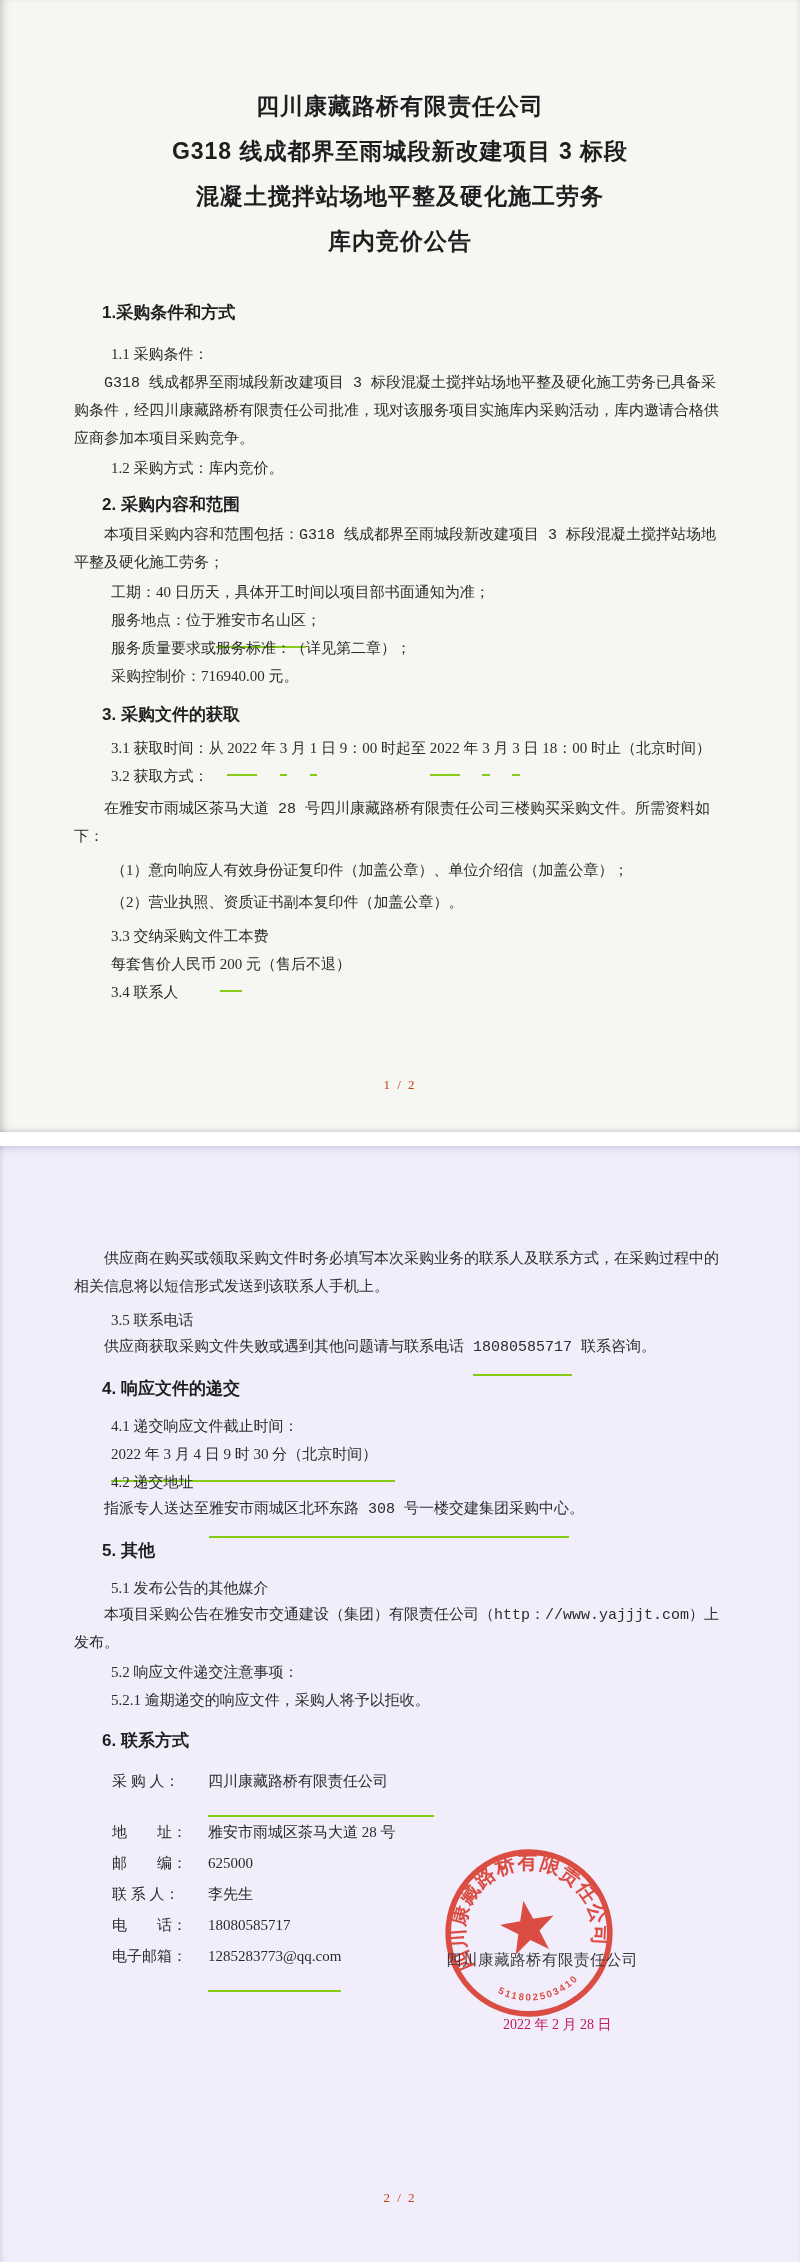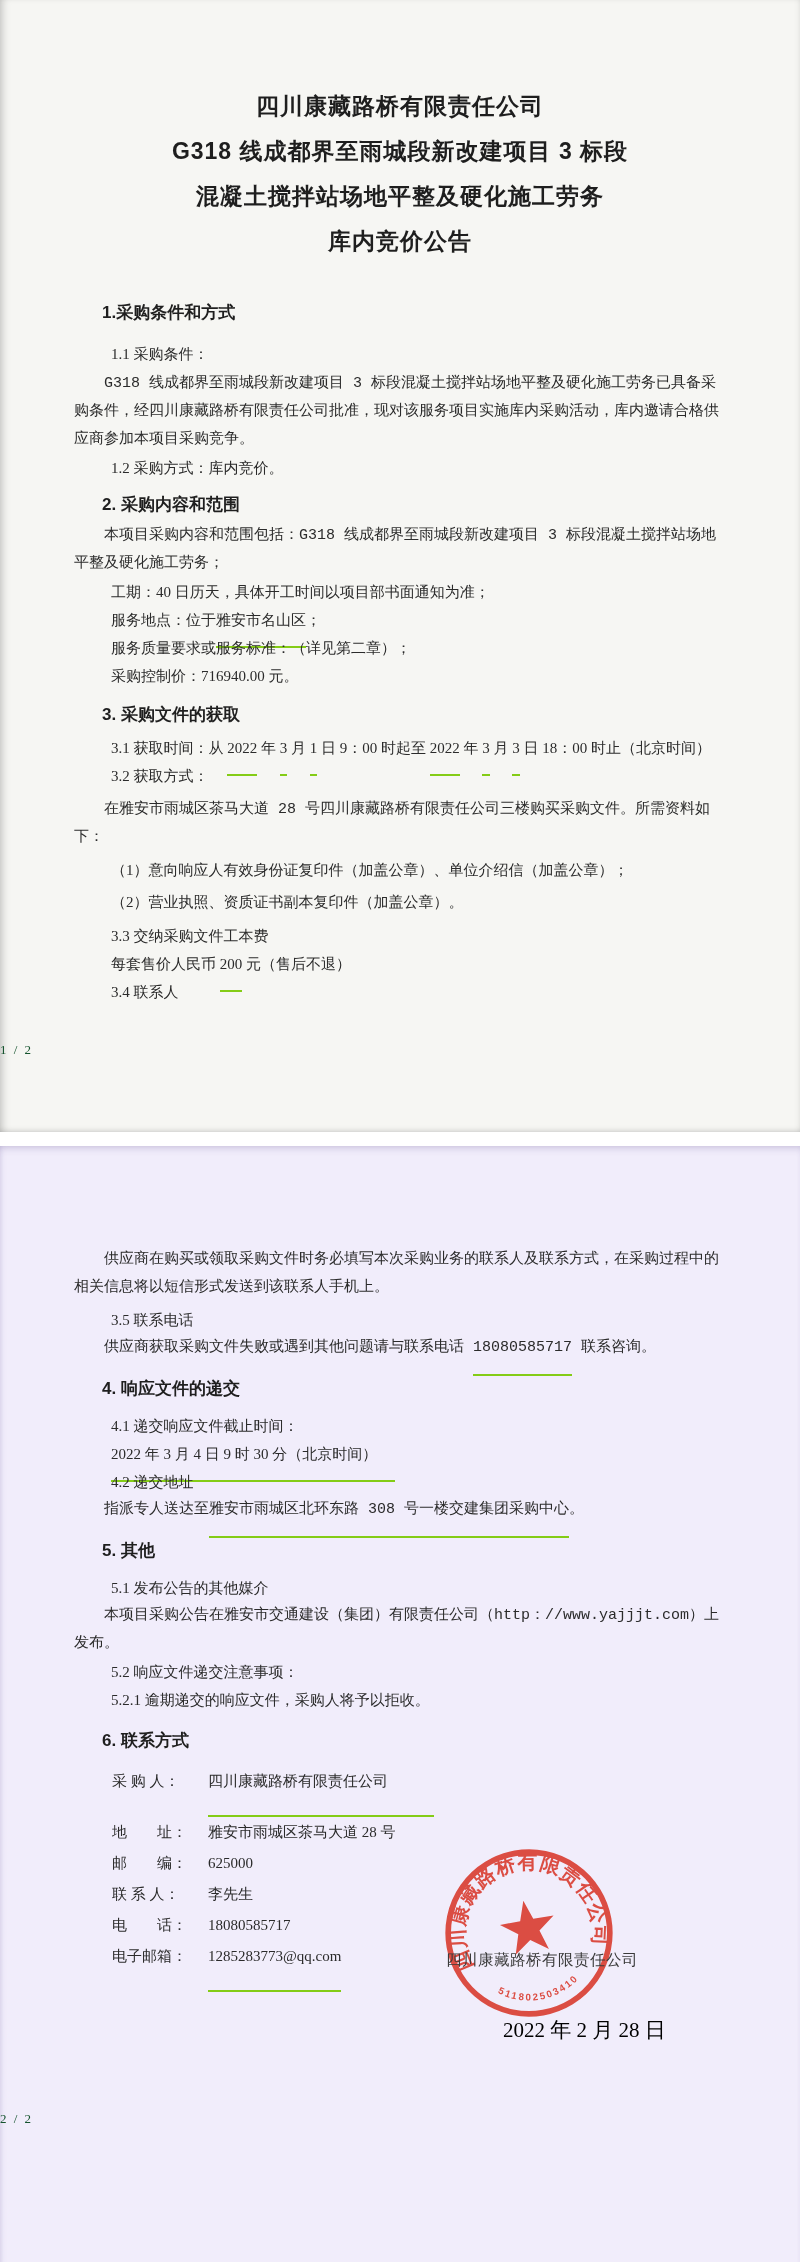--- a/index.html
+++ b/index.html
@@ -28,39 +28,39 @@
   .ind{margin-left:37px;}
   .para{text-indent:30px;font-family:Liberation Mono, monospace;}
   .hang{text-indent:37px;}
   .u{border-bottom:2px solid #84cc16;padding-bottom:18px;}
   .u-ext{padding-right:46px;}
   .u-ext2{padding-right:18px;}
   .mt2{margin-top:2px;}  .mt4{margin-top:4px;}  .mt6{margin-top:6px;}
   .mt8{margin-top:8px;}  .mt12{margin-top:12px;} .mt14{margin-top:14px;}
   .mt16{margin-top:16px;} .mt42{margin-top:38px;}
   .pfooter{
-    position:absolute;left:0;right:0;text-align:left;
-    font-size:13px;letter-spacing:2px;color:#14532d;
+    position:absolute;left:0;right:0;text-align:center;
+    font-size:13px;letter-spacing:2px;color:#c2410c;margin-top:35px;
   }
   .pfooter.f1{top:1042px;}
-  .pfooter.f2{top:965px;}
+  .pfooter.f2{top:1009px;}
   .contact{margin-top:14px;margin-left:38px;}
   .c-row{display:flex;font-size:15px;line-height:31px;}
   .c-label{width:96px;flex:0 0 auto;}
   .c-val{white-space:nowrap;}
   .seal{
     position:absolute;left:441px;top:699px;width:176px;height:176px;
     transform:rotate(-10deg);opacity:.88;pointer-events:none;
   }
   .seal-name{
     position:absolute;left:446px;top:804px;font-size:15.5px;color:#3a3a3a;
     letter-spacing:.5px;white-space:nowrap;
   }
   .seal-date{
-    position:absolute;left:503px;top:870px;font-size:21px;color:#000000;
+    position:absolute;left:503px;top:870px;font-size:14px;color:#be185d;
     white-space:nowrap;
   }
 </style>
 </head>
 <body>
 
 <div class="page page1">
   <div class="titles">
     <div class="title-line">四川康藏路桥有限责任公司</div>
     <div class="title-line">G318 线成都界至雨城段新改建项目 3 标段</div>

